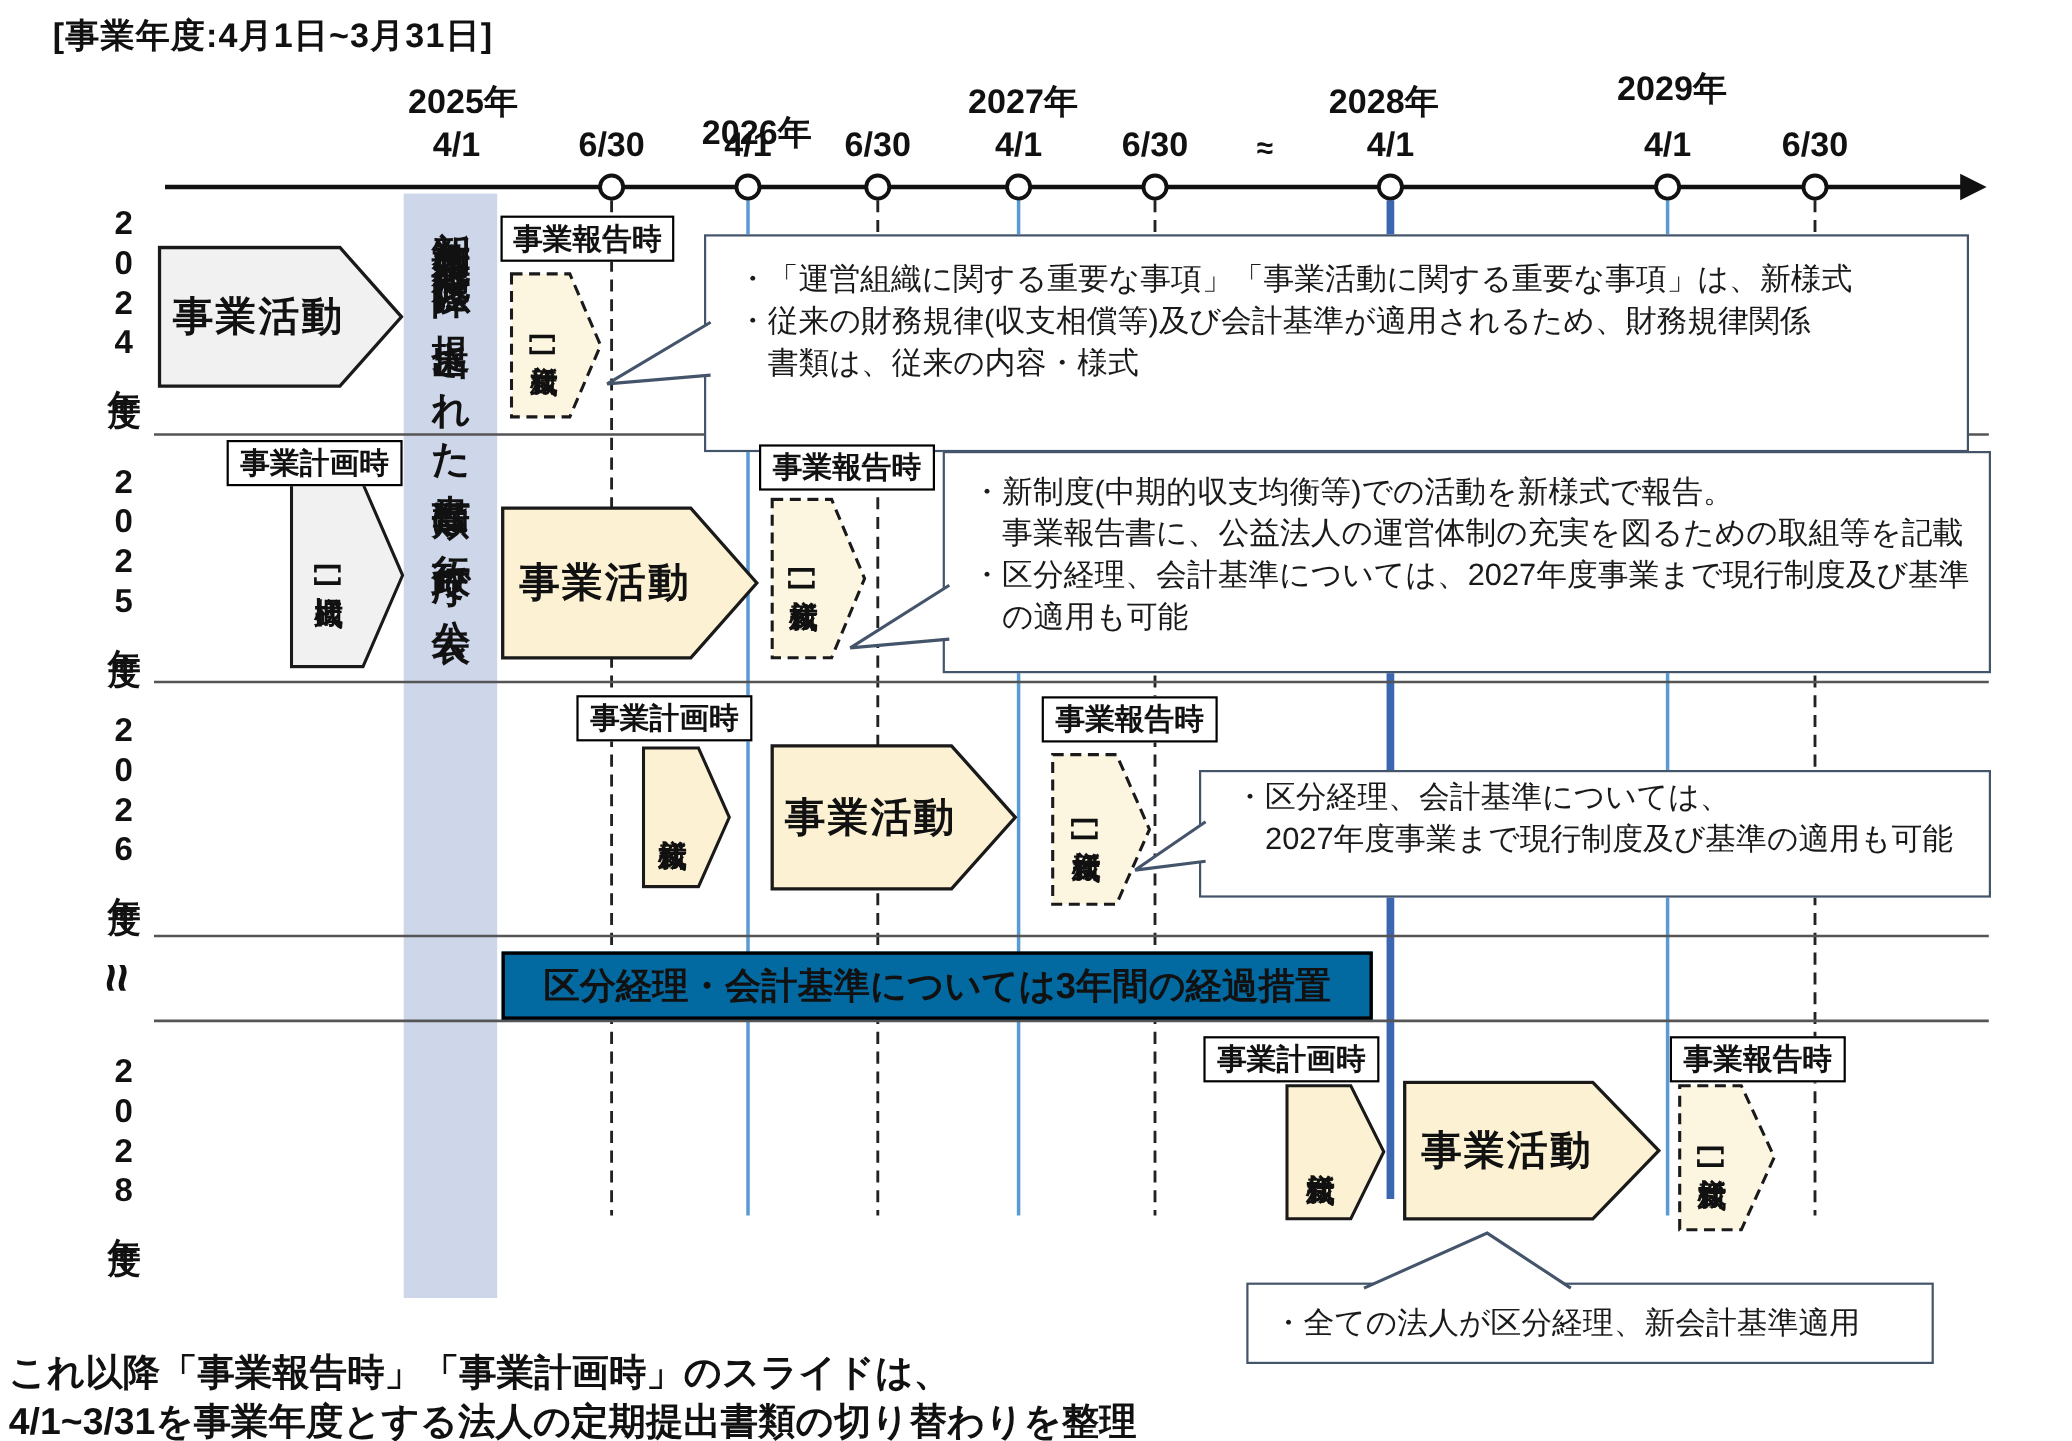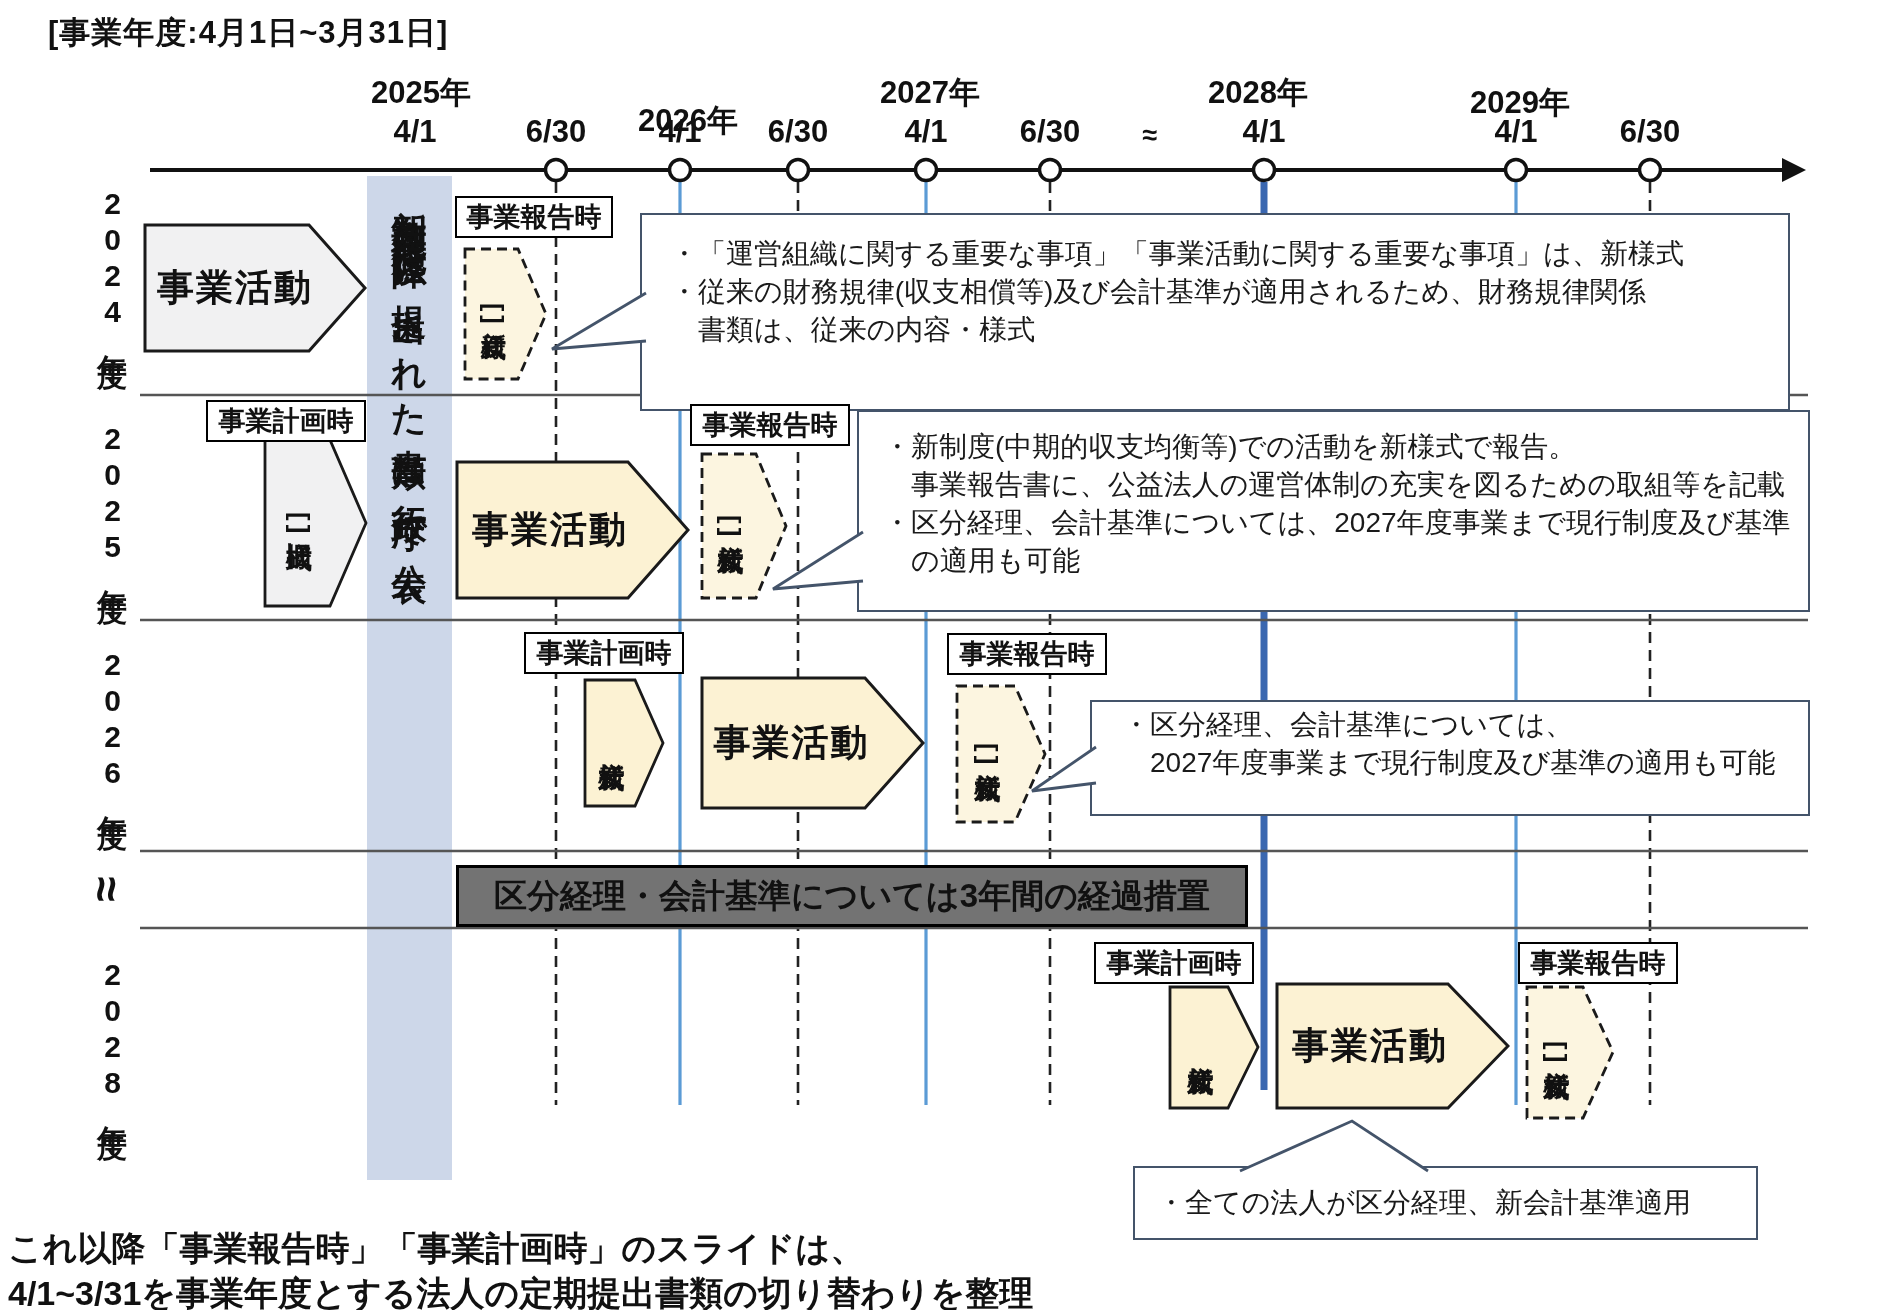--- a/index.html
+++ b/index.html
@@ -30,21 +30,21 @@
   .arrow svg{position:absolute;left:0;top:0;}
   .arrow-label{position:absolute;display:flex;align-items:center;justify-content:center;
                font-weight:bold;inset:0;}
   .alab-h{font-size:37px;letter-spacing:2px;}
   .alab-v{writing-mode:vertical-rl;text-orientation:mixed;font-size:26px;line-height:1;letter-spacing:1px;}
 
   .callout{background:#fff;border:2.8px solid #44546A;box-sizing:border-box;z-index:3;
            font-size:28px;line-height:38px;color:#1a1a1a;}
   .callout .cl{white-space:nowrap;}
 
-  .banner{background:#737373;border:3px solid #000;box-sizing:border-box;display:flex;align-items:center;
+  .banner{background:#0369a1;border:3px solid #000;box-sizing:border-box;display:flex;align-items:center;
           justify-content:center;font-size:33px;font-weight:bold;white-space:nowrap;z-index:3;}
 
   .footer{font-size:34px;font-weight:bold;line-height:45px;white-space:nowrap;}
 </style>
 </head>
 <body>
 
 <div class="canvas">
 
   <div class="abs band z0" style="left:367px;top:176px;width:85px;height:1004px;">
@@ -81,21 +81,21 @@
     <circle cx="1516" cy="170" r="10.5" fill="#fff" stroke="#111" stroke-width="3.5"></circle>
     <circle cx="1650" cy="170" r="10.5" fill="#fff" stroke="#111" stroke-width="3.5"></circle>
   </svg>
 
   <div class="abs note z4" style="left:48px;top:12px;">[事業年度:4月1日~3月31日]</div>
 
   <div class="abs yr z4" style="left:421px;top:72px;">2025年</div>
   <div class="abs yr z4" style="left:688px;top:72px;margin-top:28px;">2026年</div>
   <div class="abs yr z4" style="left:930px;top:72px;">2027年</div>
   <div class="abs yr z4" style="left:1258px;top:72px;">2028年</div>
-  <div class="abs yr z4" style="left:1520px;top:82px;">2029年</div>
+  <div class="abs yr z4" style="left:1520px;top:60px;">2029年</div>
 
   <div class="abs dt z4" style="left:415px;top:114px;">4/1</div>
   <div class="abs dt z4" style="left:556px;top:114px;">6/30</div>
   <div class="abs dt z4" style="left:680px;top:114px;">4/1</div>
   <div class="abs dt z4" style="left:798px;top:114px;">6/30</div>
   <div class="abs dt z4" style="left:926px;top:114px;">4/1</div>
   <div class="abs dt z4" style="left:1050px;top:114px;">6/30</div>
   <div class="abs approx-dt z4" style="left:1150px;top:120px;">≈</div>
   <div class="abs dt z4" style="left:1264px;top:114px;">4/1</div>
   <div class="abs dt z4" style="left:1516px;top:114px;">4/1</div>

